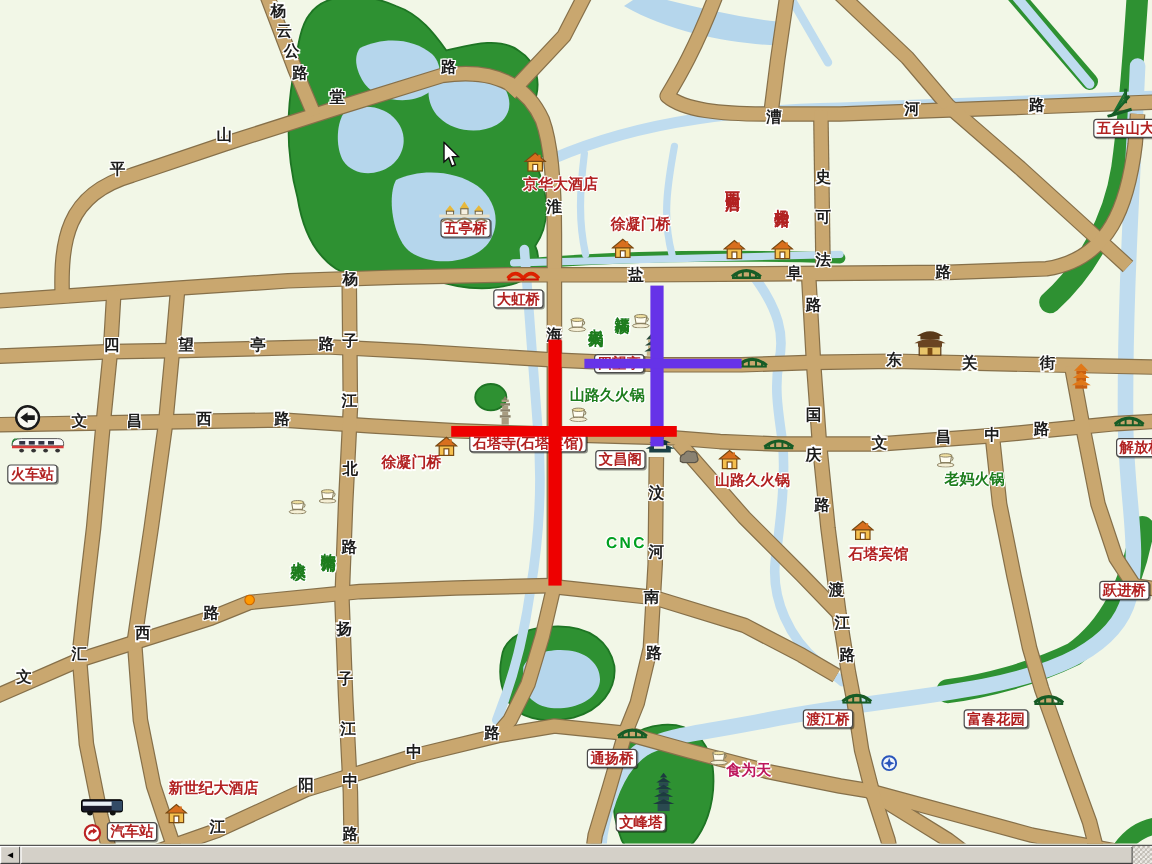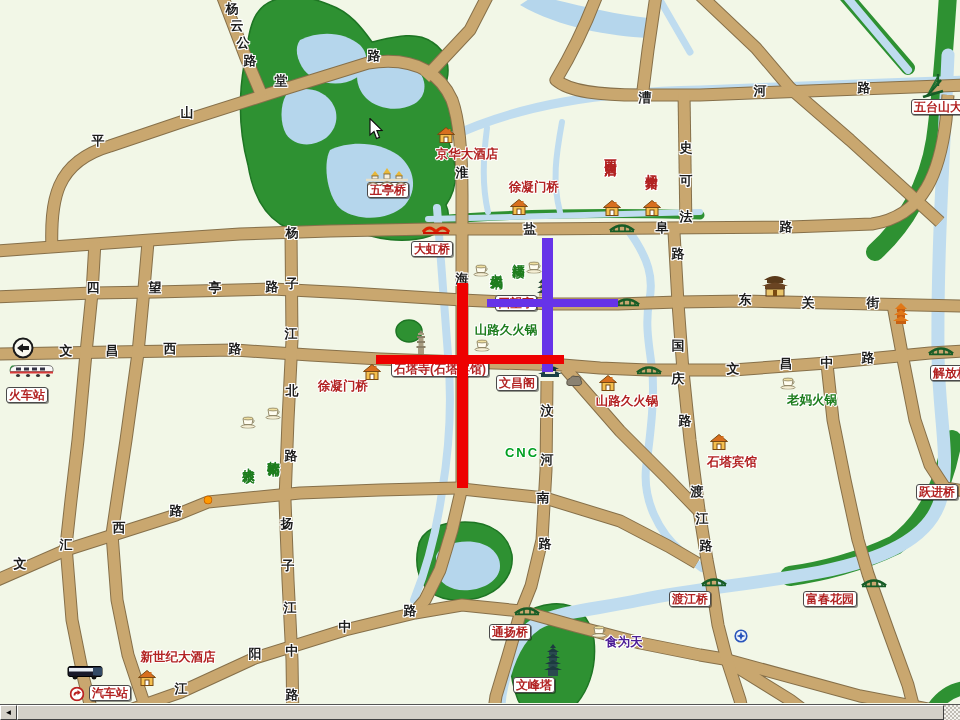--- a/index.html
+++ b/index.html
@@ -7,21 +7,21 @@
   #map{position:absolute;left:0;top:0;width:960px;height:703px;overflow:hidden;}
   #base{position:absolute;left:0;top:0;}
   #overlay{position:absolute;left:0;top:0;width:960px;height:703px;}
   .lbl{position:absolute;transform:translate(-50%,-50%);white-space:nowrap;}
   .roadchar{z-index:2;font-weight:bold;font-size:13px;color:#1c1c1c;
     text-shadow:1px 0 0 #fff,-1px 0 0 #fff,0 1px 0 #fff,0 -1px 0 #fff,1px 1px 0 #fff,-1px -1px 0 #fff,1px -1px 0 #fff,-1px 1px 0 #fff;}
   .ptext{z-index:3;font-weight:bold;font-size:12.5px;
     text-shadow:1px 0 0 #fff,-1px 0 0 #fff,0 1px 0 #fff,0 -1px 0 #fff,1px 1px 0 #fff,-1px -1px 0 #fff;}
   .ptext.red{color:#b22222;}
   .ptext.green{color:#1e7d1e;}
-  .ptext.dark{color:#4c1d95;}
+  .ptext.dark{color:#be185d;}
   .ptext.cnc{color:#00a020;letter-spacing:2px;font-size:13px;}
   .ptext.vert{writing-mode:vertical-rl;text-orientation:upright;letter-spacing:1px;}
   .poibox{z-index:4;font-weight:bold;font-size:12px;color:#b22222;background:#fff;
     border:1px solid #4a4a4a;border-radius:3px;padding:0 2px;line-height:14px;
     box-shadow:1px 1px 0 rgba(0,0,0,.4);}
   .icon{z-index:5;line-height:0;}
   .route{position:absolute;z-index:6;}
   .cursor-top{z-index:9;}
   
   #hscroll{position:absolute;left:0;top:704px;width:960px;height:16px;background:#d4d0c8;border-top:1px solid #555;box-sizing:border-box;}

